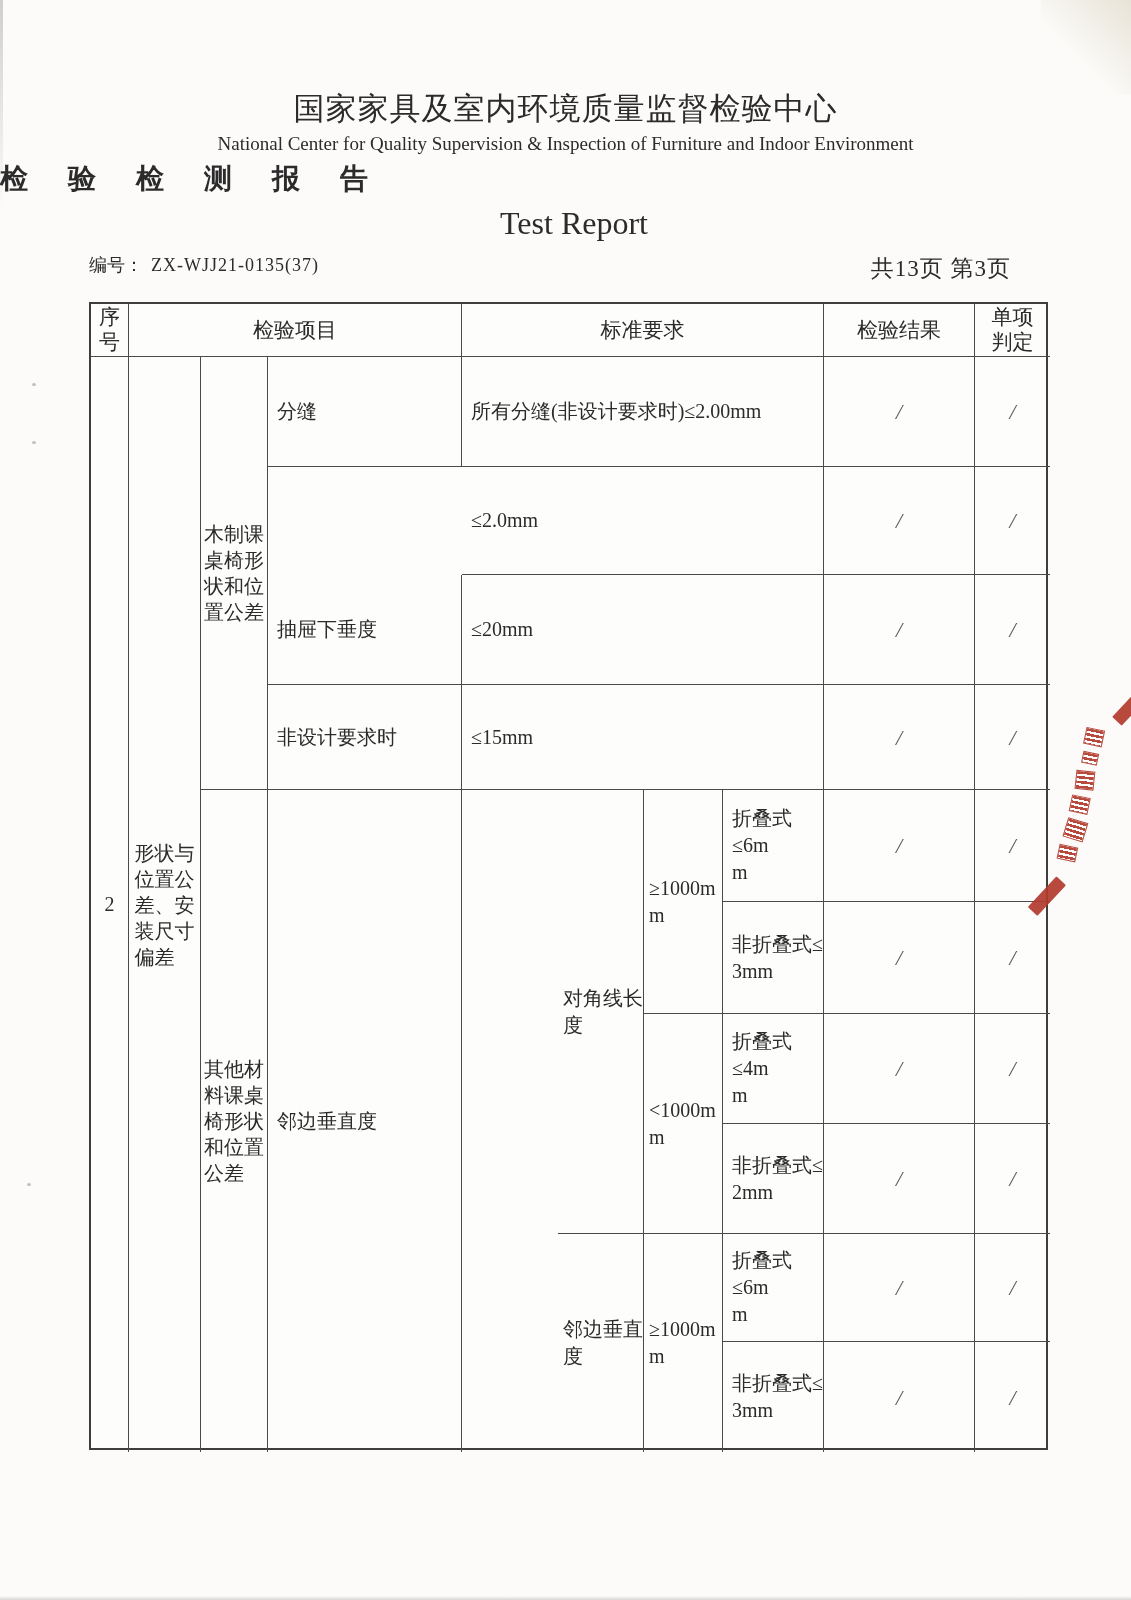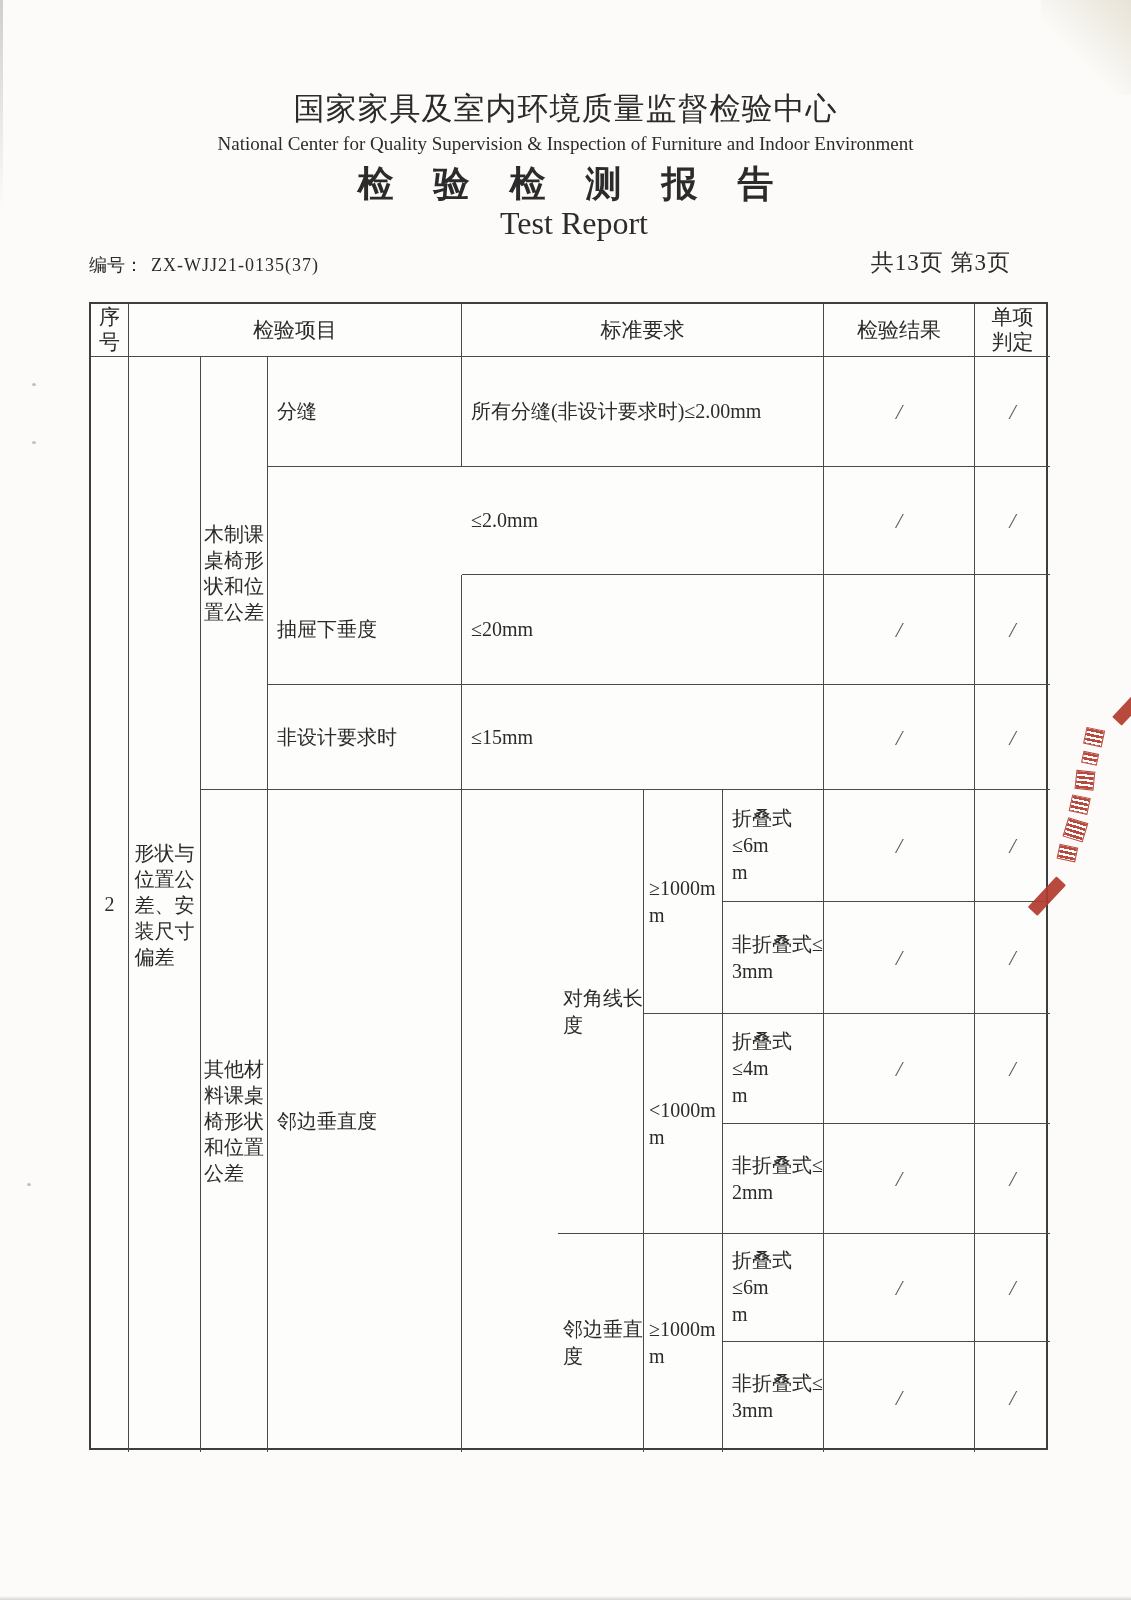--- a/index.html
+++ b/index.html
@@ -5,26 +5,26 @@
   html,body{margin:0;padding:0;background:#e9e7e2;}
   .page{
     position:relative;width:1131px;height:1600px;margin:0 auto;
     background:#fcfbf9;overflow:hidden;
     font-family:"Liberation Serif","DejaVu Serif",serif;color:#2b2b2b;
   }
   .abs{position:absolute;}
   
   .org-cn{top:88px;left:0;right:0;text-align:center;font-size:31px;letter-spacing:1px;}
   .org-en{top:133px;left:0;right:0;text-align:center;font-size:19px;}
-  .title-cn{top:160px;left:0;right:0;text-align:center;font-size:36px;font-weight:600;}
+  .title-cn{top:160px;left:0;right:0;font-size:28px;font-weight:600;}
   .title-cn span{letter-spacing:40px;margin-right:-40px;}
   .title-en{top:205px;left:17px;right:0;text-align:center;font-size:32px;}
   .report-no{top:253px;left:89px;font-size:18px;}
   .report-no .val{margin-left:8px;letter-spacing:1px;}
-  .pagination{top:247px;right:120px;font-size:23px;letter-spacing:1px;}
+  .pagination{top:253px;right:120px;font-size:23px;letter-spacing:1px;}
   
   .report-table{
     position:absolute;left:89px;top:302px;width:959px;height:1148px;
     display:grid;box-sizing:border-box;
     grid-template-columns:38px 72px 67px 194px 96px 86px 79px 101px 151px 75px;
     grid-template-rows:53px 110px 108px 110px 105px 112px 112px 110px 110px 108px 110px;
     border:2.5px solid #3e3e3e;background:#fdfdfb;
   }
   .cell{
     box-sizing:border-box;border-right:1.5px solid #4a4a4a;border-bottom:1.5px solid #4a4a4a;

